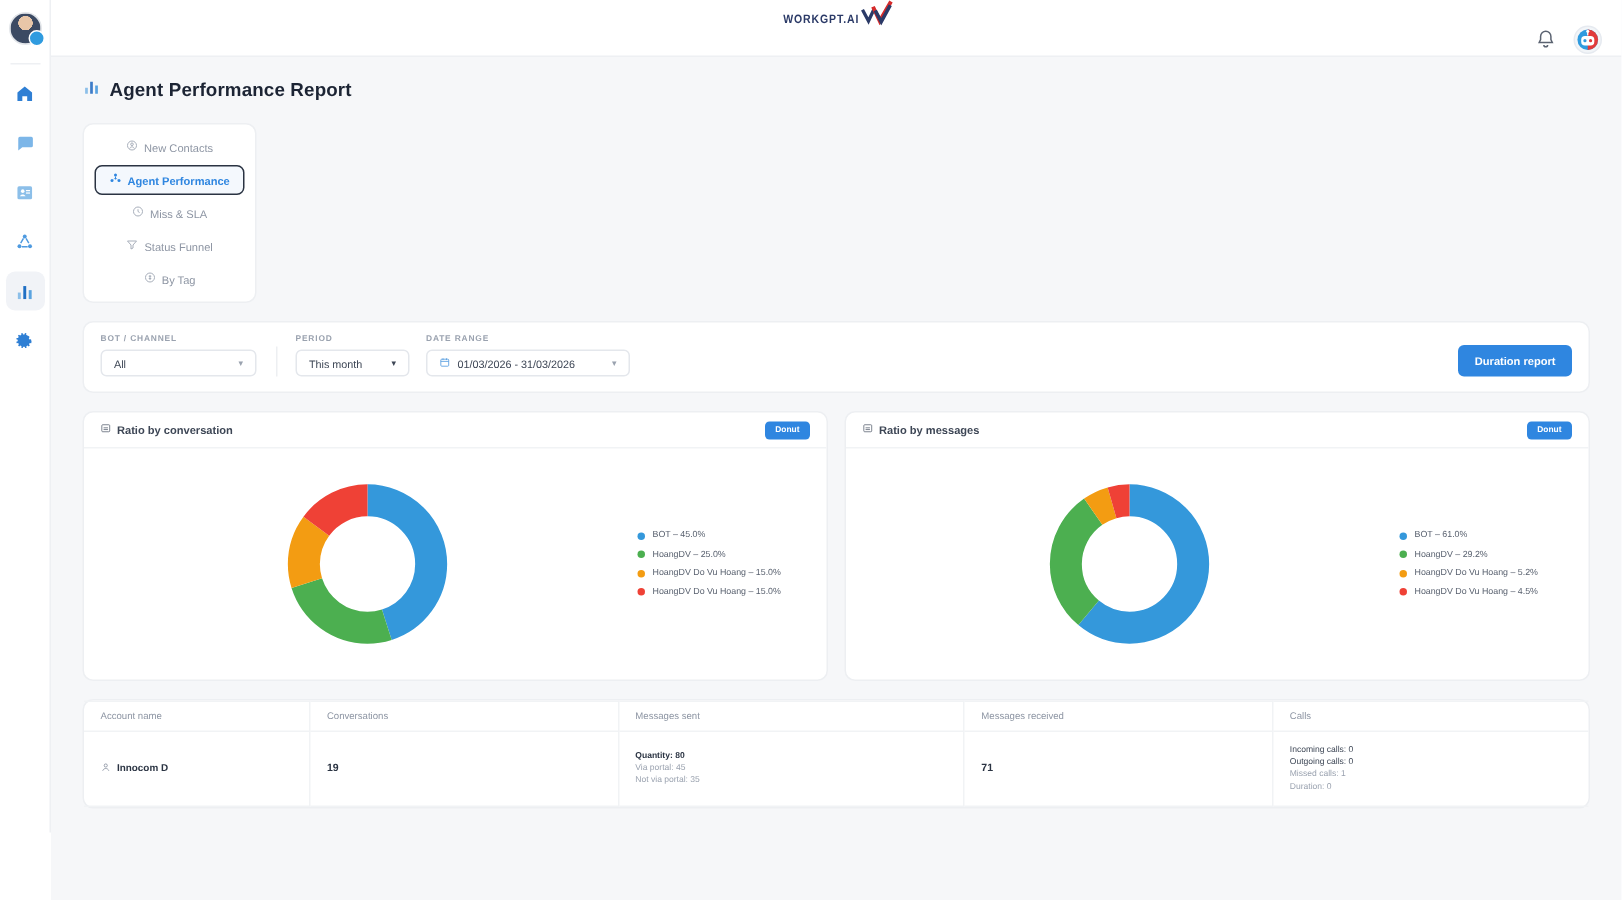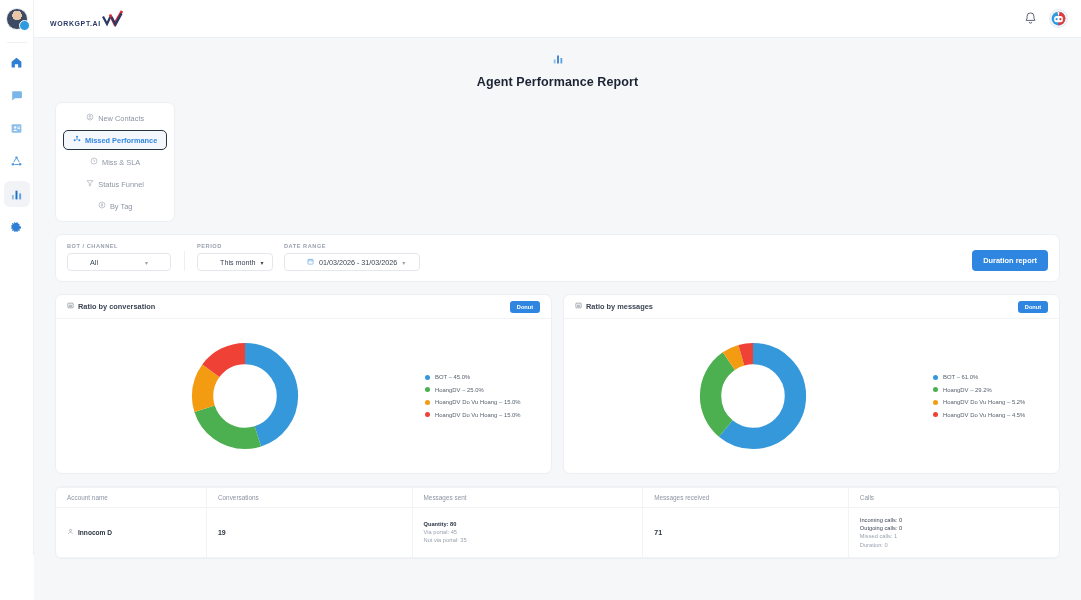--- a/index.html
+++ b/index.html
@@ -40,21 +40,21 @@
   .nav-item svg { display: block; }
 
   
   .main { flex: 1; display: flex; flex-direction: column; min-width: 0; }
 
   
   .topbar {
     height: 38px; background: #ffffff;
     border-bottom: 1px solid #eef0f3;
     display: flex; align-items: center;
-    padding: 0 13px 0 16px; flex-shrink: 0;
+    padding: 0 13px 0 16px; flex-shrink: 0; flex-direction: column;
   }
   .logo { display: flex; align-items: flex-end; gap: 1px; }
   .logo-text {
     font-size: 7px; font-weight: 700; letter-spacing: .6px;
     color: #2b3a67; transform: scaleY(1.15);
   }
   .logo-mark { position: relative; width: 22px; height: 17px; }
   .topbar-right { margin-left: auto; display: flex; align-items: center; gap: 11px; }
   .bell { width: 15px; height: 15px; cursor: pointer; }
   .bot-avatar {
@@ -62,21 +62,21 @@
     background: #f2f5f8; border: 1px solid #e6eaf0;
     display: flex; align-items: center; justify-content: center; cursor: pointer;
   }
 
   
   .content {
     flex: 1; background: #f6f7f9;
     padding: 13px 21px 0 21px; overflow: hidden;
   }
 
-  .page-title-row { display: flex; align-items: center; gap: 6px; margin-bottom: 13px; flex-direction: column; }
+  .page-title-row { display: flex; align-items: center; gap: 6px; margin-bottom: 13px; }
   .page-title { font-size: 12.5px; font-weight: 700; color: #1c2434; letter-spacing: .1px; }
 
   
   .tabs-card {
     background: #fff; border-radius: 7px; border: 1px solid #edeff2;
     padding: 5px 7px; display: inline-flex; align-items: center; gap: 2px;
     margin-bottom: 12px;
     flex-direction: column;
   }
   .tab {
@@ -97,21 +97,21 @@
     margin-bottom: 12px; position: relative;
   }
   .filter-group { display: flex; flex-direction: column; }
   .filter-label {
     font-size: 5.6px; letter-spacing: .55px; color: #9aa2af;
     font-weight: 600; margin-bottom: 4px; text-transform: uppercase;
   }
   .select-box {
     height: 18px; border: 1px solid #e4e7ec; border-radius: 4px;
     background: #fff; display: flex; align-items: center;
-    padding: 0 22px; font-size: 7.2px; color: #3d4655; cursor: pointer;
+    padding: 0 8px; font-size: 7.2px; color: #3d4655; cursor: pointer;
     gap: 5px;
   }
   .select-box .val { white-space: nowrap; }
   .select-box .caret { margin-left: auto; color: #9aa2af; font-size: 6px; }
   .sel-bot { width: 104px; }
   .sel-period { width: 76px; }
   .sel-period .caret { color: #3d4655; }
   .sel-date { width: 136px; }
   .divider-v { width: 1px; height: 20px; background: #edeff2; margin: 0 12px 0 13px; }
   .gap-sm { width: 11px; }
@@ -309,21 +309,21 @@
         <div class="tab active">
           <span>
             <svg width="8" height="8" viewBox="0 0 24 24" fill="#2f86e0">
                 <circle cx="12" cy="5" r="3"></circle>
                 <circle cx="5" cy="16" r="3"></circle>
                 <circle cx="19" cy="16" r="3"></circle>
                 <path d="M11 8h2v6h-2z"></path>
                 <path d="M7 14l4-3 1 1.6zM17 14l-4-3-1 1.6z"></path>
               </svg>
           </span>
-          <span>Missed Performance</span>
+          <span>Agent Performance</span>
         </div>
         <div class="tab">
           <span>
             <svg width="8" height="8" viewBox="0 0 24 24" fill="none" stroke="#a7aeba" stroke-width="2">
                 <circle cx="12" cy="12" r="9"></circle>
                 <path d="M12 7.5V12l3.2 2"></path>
               </svg>
           </span>
           <span>Miss &amp; SLA</span>
         </div>

